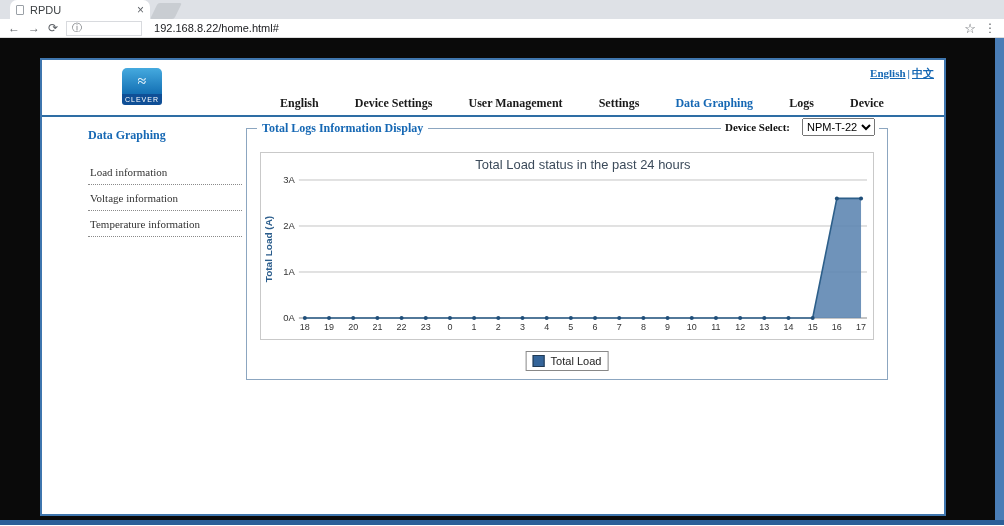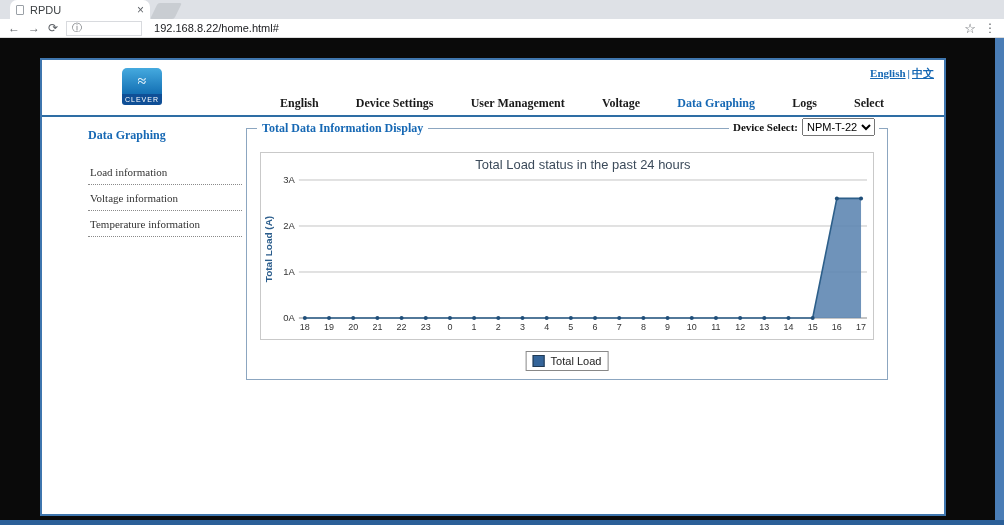--- a/index.html
+++ b/index.html
@@ -65,21 +65,21 @@
 
   .sidebar { position:absolute; left:46px; top:68px; width:154px; }
   .sidebar-title { color:#1668b4; font-weight:bold; font-size:12px; margin:0 0 16px 0; }
   .sidebar-list { list-style:none; margin:0; padding:0; font-size:11px; color:#333; }
   .sidebar-list li { padding:7px 2px 6px; border-bottom:1px dotted #8a8a8a; cursor:pointer; }
 
   .panel { position:absolute; left:204px; top:68px; right:56px; height:252px; border:1px solid #8ca6c0; }
   .panel-head { position:absolute; top:-8px; left:10px; background:#fff; padding:0 5px;
     color:#1668b4; font-weight:bold; font-size:12px; white-space:nowrap; }
   .device { position:absolute; top:-11px; right:8px; background:#fff; padding:0 4px;
-    font-size:11px; font-weight:bold; color:#111; display:flex; align-items:center; gap:4px; }
+    font-size:11px; font-weight:bold; color:#111; display:flex; align-items:center; gap:12px; }
   .device select { font-size:11px; height:18px; font-family:"Liberation Sans", sans-serif; }
 
   .chart-box { position:absolute; left:13px; top:23px; right:13px; height:188px; border:1px solid #c9c9c9; background:#fff; }
   .chart-box svg { width:100%; height:100%; display:block; }
   svg text { font-family:"Liberation Sans", sans-serif; }
 
   .chart-legend { position:absolute; top:222px; left:50%; transform:translateX(-50%);
     border:1px solid #888; background:#fff; display:flex; align-items:center; gap:6px;
     padding:3px 6px; font-family:"Liberation Sans", sans-serif; font-size:11px; color:#222; }
   .swatch { width:12px; height:12px; background:#35659a; border:1px solid #223a52; }
@@ -123,38 +123,38 @@
 
       <div class="logo">
         <div class="logo-top">≈</div>
         <div class="logo-bottom">CLEVER</div>
       </div>
 
       <div class="nav" id="nav">
           <span class="nav-item">English</span>
           <span class="nav-item">Device Settings</span>
           <span class="nav-item">User Management</span>
-          <span class="nav-item">Voltage</span>
+          <span class="nav-item">Settings</span>
           <span class="nav-item active">Data Graphing</span>
           <span class="nav-item">Logs</span>
-          <span class="nav-item">Select</span>
+          <span class="nav-item">Device</span>
         </div>
       <div class="nav-line"></div>
 
       <div class="sidebar">
         <div class="sidebar-title">Data Graphing</div>
         <ul class="sidebar-list" id="sidebar-list">
             <li>Load information</li>
             <li>Voltage information</li>
             <li>Temperature information</li>
           </ul>
       </div>
 
       <div class="panel">
-        <div class="panel-head">Total Data Information Display</div>
+        <div class="panel-head">Total Logs Information Display</div>
         <div class="device">
           <span>Device Select:</span>
           <select id="device-select"><option>NPM-T-22</option></select>
         </div>
 
         <div class="chart-box">
           <svg id="chart" viewBox="0 0 614 186" preserveAspectRatio="none">
               <line x1="38" y1="165" x2="608" y2="165" stroke="#8a8a8a" stroke-width="1"></line>
               <text x="34" y="168" text-anchor="end" font-size="9.5" fill="#333">0A</text>
               <line x1="38" y1="119" x2="608" y2="119" stroke="#c4c4c4" stroke-width="1"></line>

